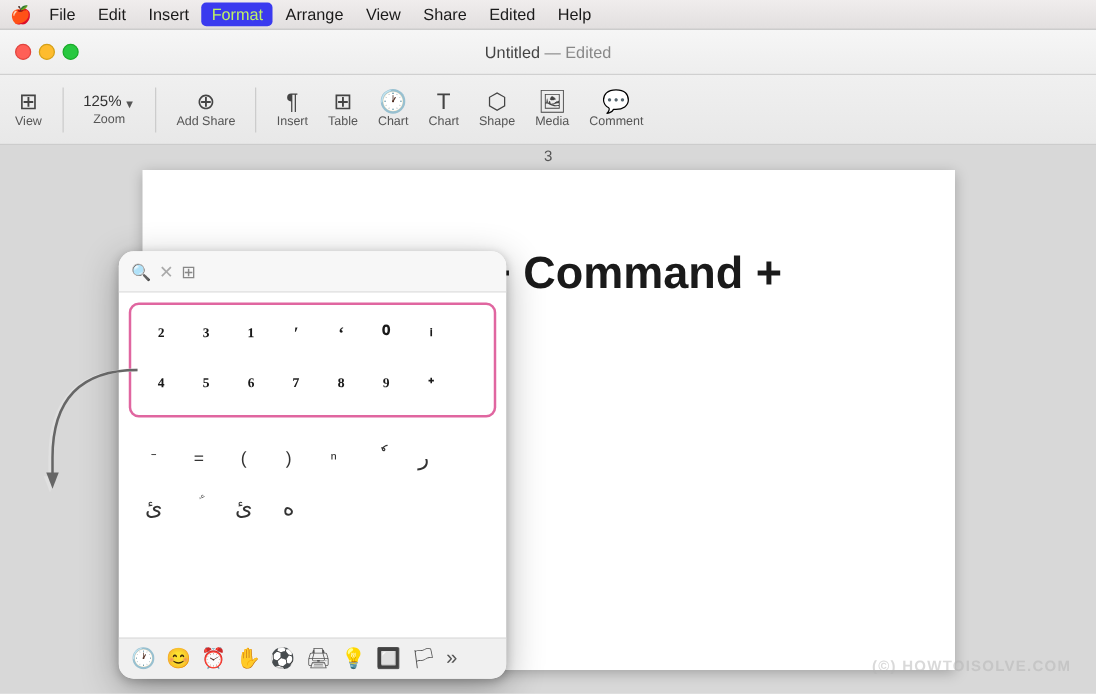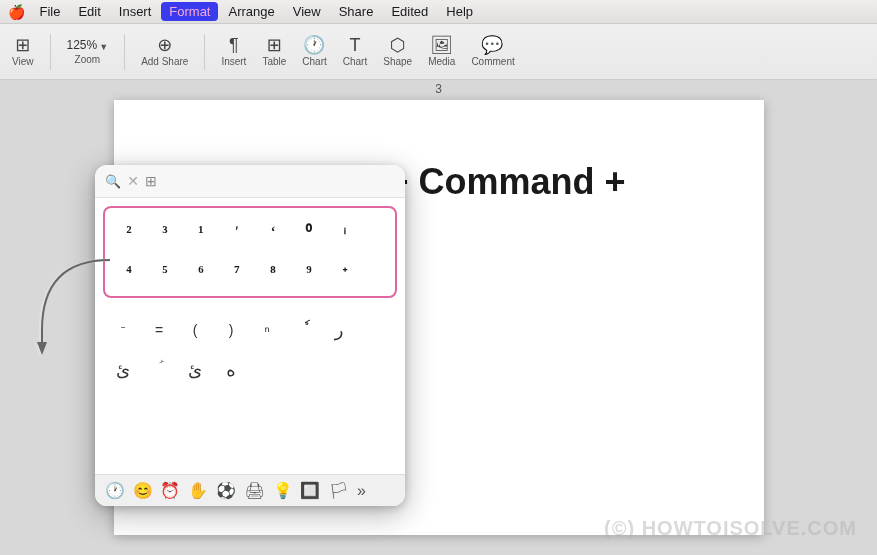--- a/index.html
+++ b/index.html
@@ -26,21 +26,21 @@
     }
     .menubar-item {
       padding: 2px 8px;
       font-size: 13px;
       color: #1a1a1a;
       border-radius: 4px;
       cursor: pointer;
     }
     .menubar-item.active {
       background: #3a3aef;
-      color: #f9a8d4;
+      color: #bef264;
     }
     .apple-logo {
       font-size: 14px;
       margin-right: 4px;
       color: #333;
     }
 
     
     .window {
       position: absolute;
@@ -280,21 +280,21 @@
       top: 170px;
       left: 30px;
       z-index: 300;
     }
 
     
     .watermark {
       position: absolute;
       bottom: 15px;
       right: 20px;
-      font-size: 20px;
+      font-size: 12px;
       font-weight: 700;
       color: rgba(180, 180, 180, 0.5);
       letter-spacing: 1px;
       pointer-events: none;
     }
   </style>
 </head>
 <body>
 
 <div class="menubar">
@@ -305,20 +305,31 @@
   <span class="menubar-item active">Format</span>
   <span class="menubar-item">Arrange</span>
   <span class="menubar-item">View</span>
   <span class="menubar-item">Share</span>
   <span class="menubar-item">Edited</span>
   <span class="menubar-item">Help</span>
 </div>
 
 <div class="window">
 
+  <div class="titlebar">
+    <div class="traffic-lights">
+      <div class="traffic-light tl-red"></div>
+      <div class="traffic-light tl-yellow"></div>
+      <div class="traffic-light tl-green"></div>
+    </div>
+    <span class="window-title">
+      <span>Untitled</span>
+      <span class="edited"> <span>—</span> <span>Edited</span></span>
+    </span>
+  </div>
 
   <div class="toolbar">
     <div class="toolbar-group">
       <span class="toolbar-icon">⊞</span>
       <span class="toolbar-label">View</span>
     </div>
     <div class="toolbar-divider"></div>
     <div class="toolbar-group">
       <div class="zoom-group">
         <span class="zoom-text">125%</span>

